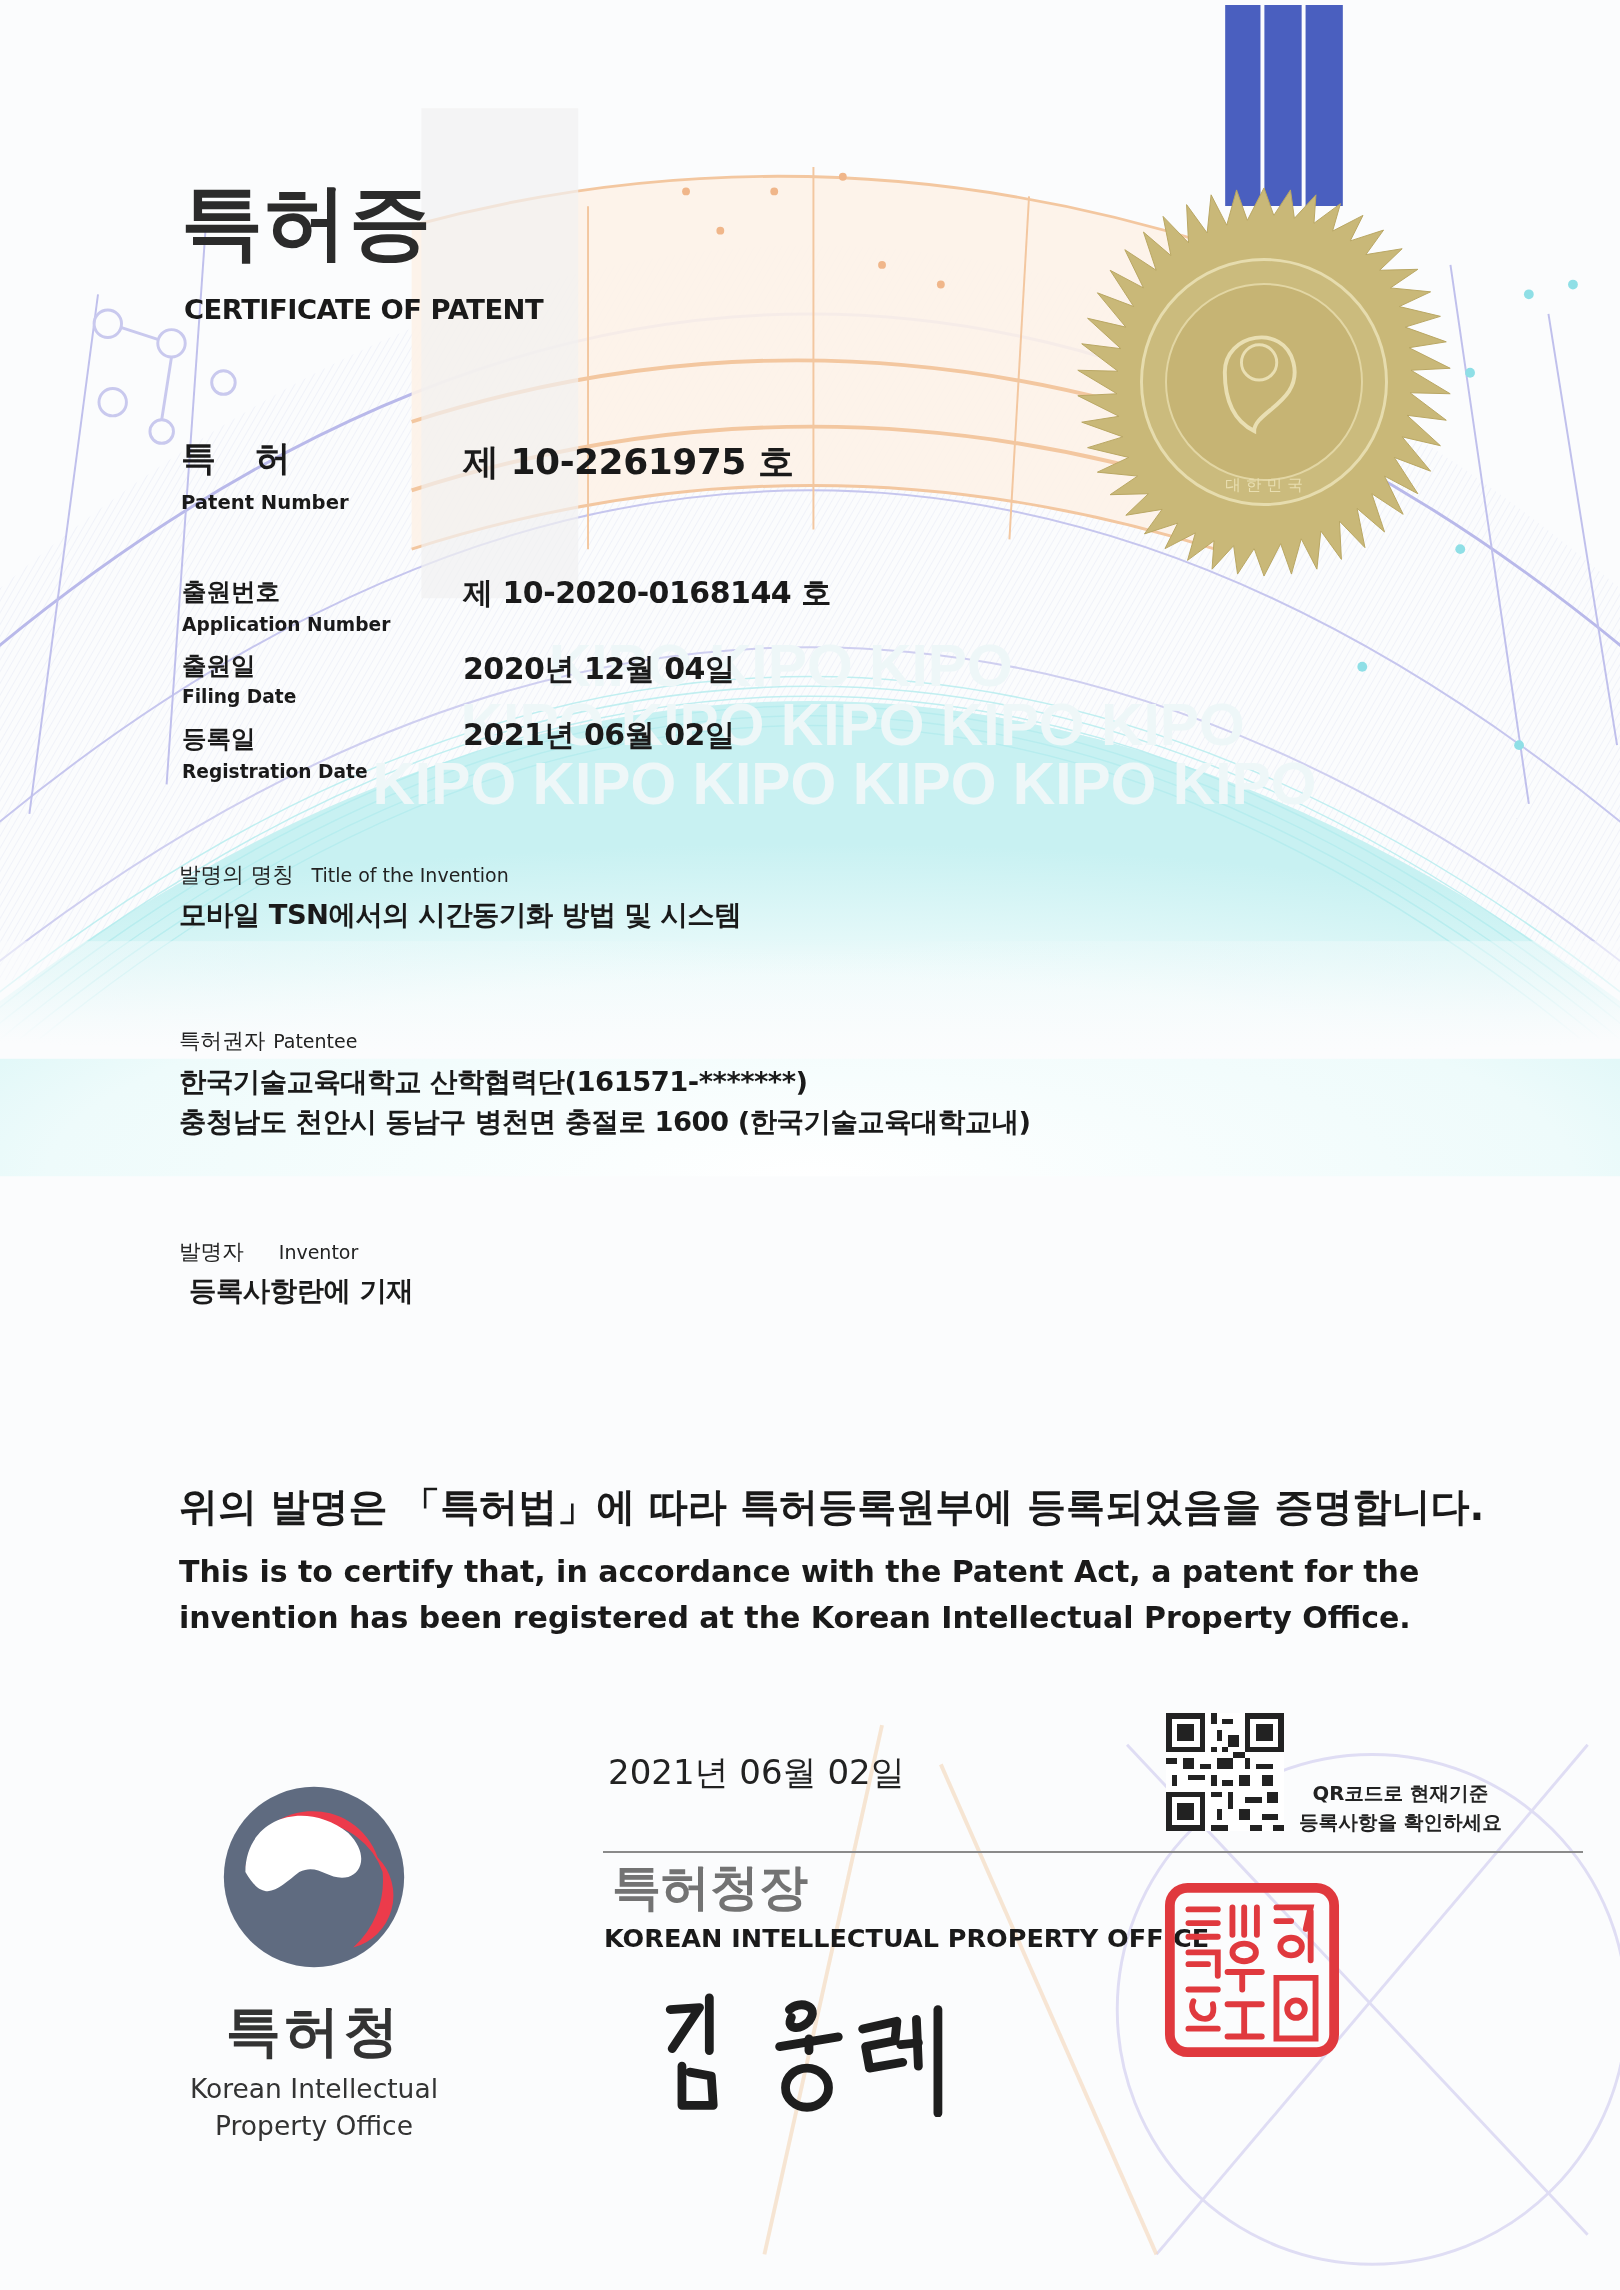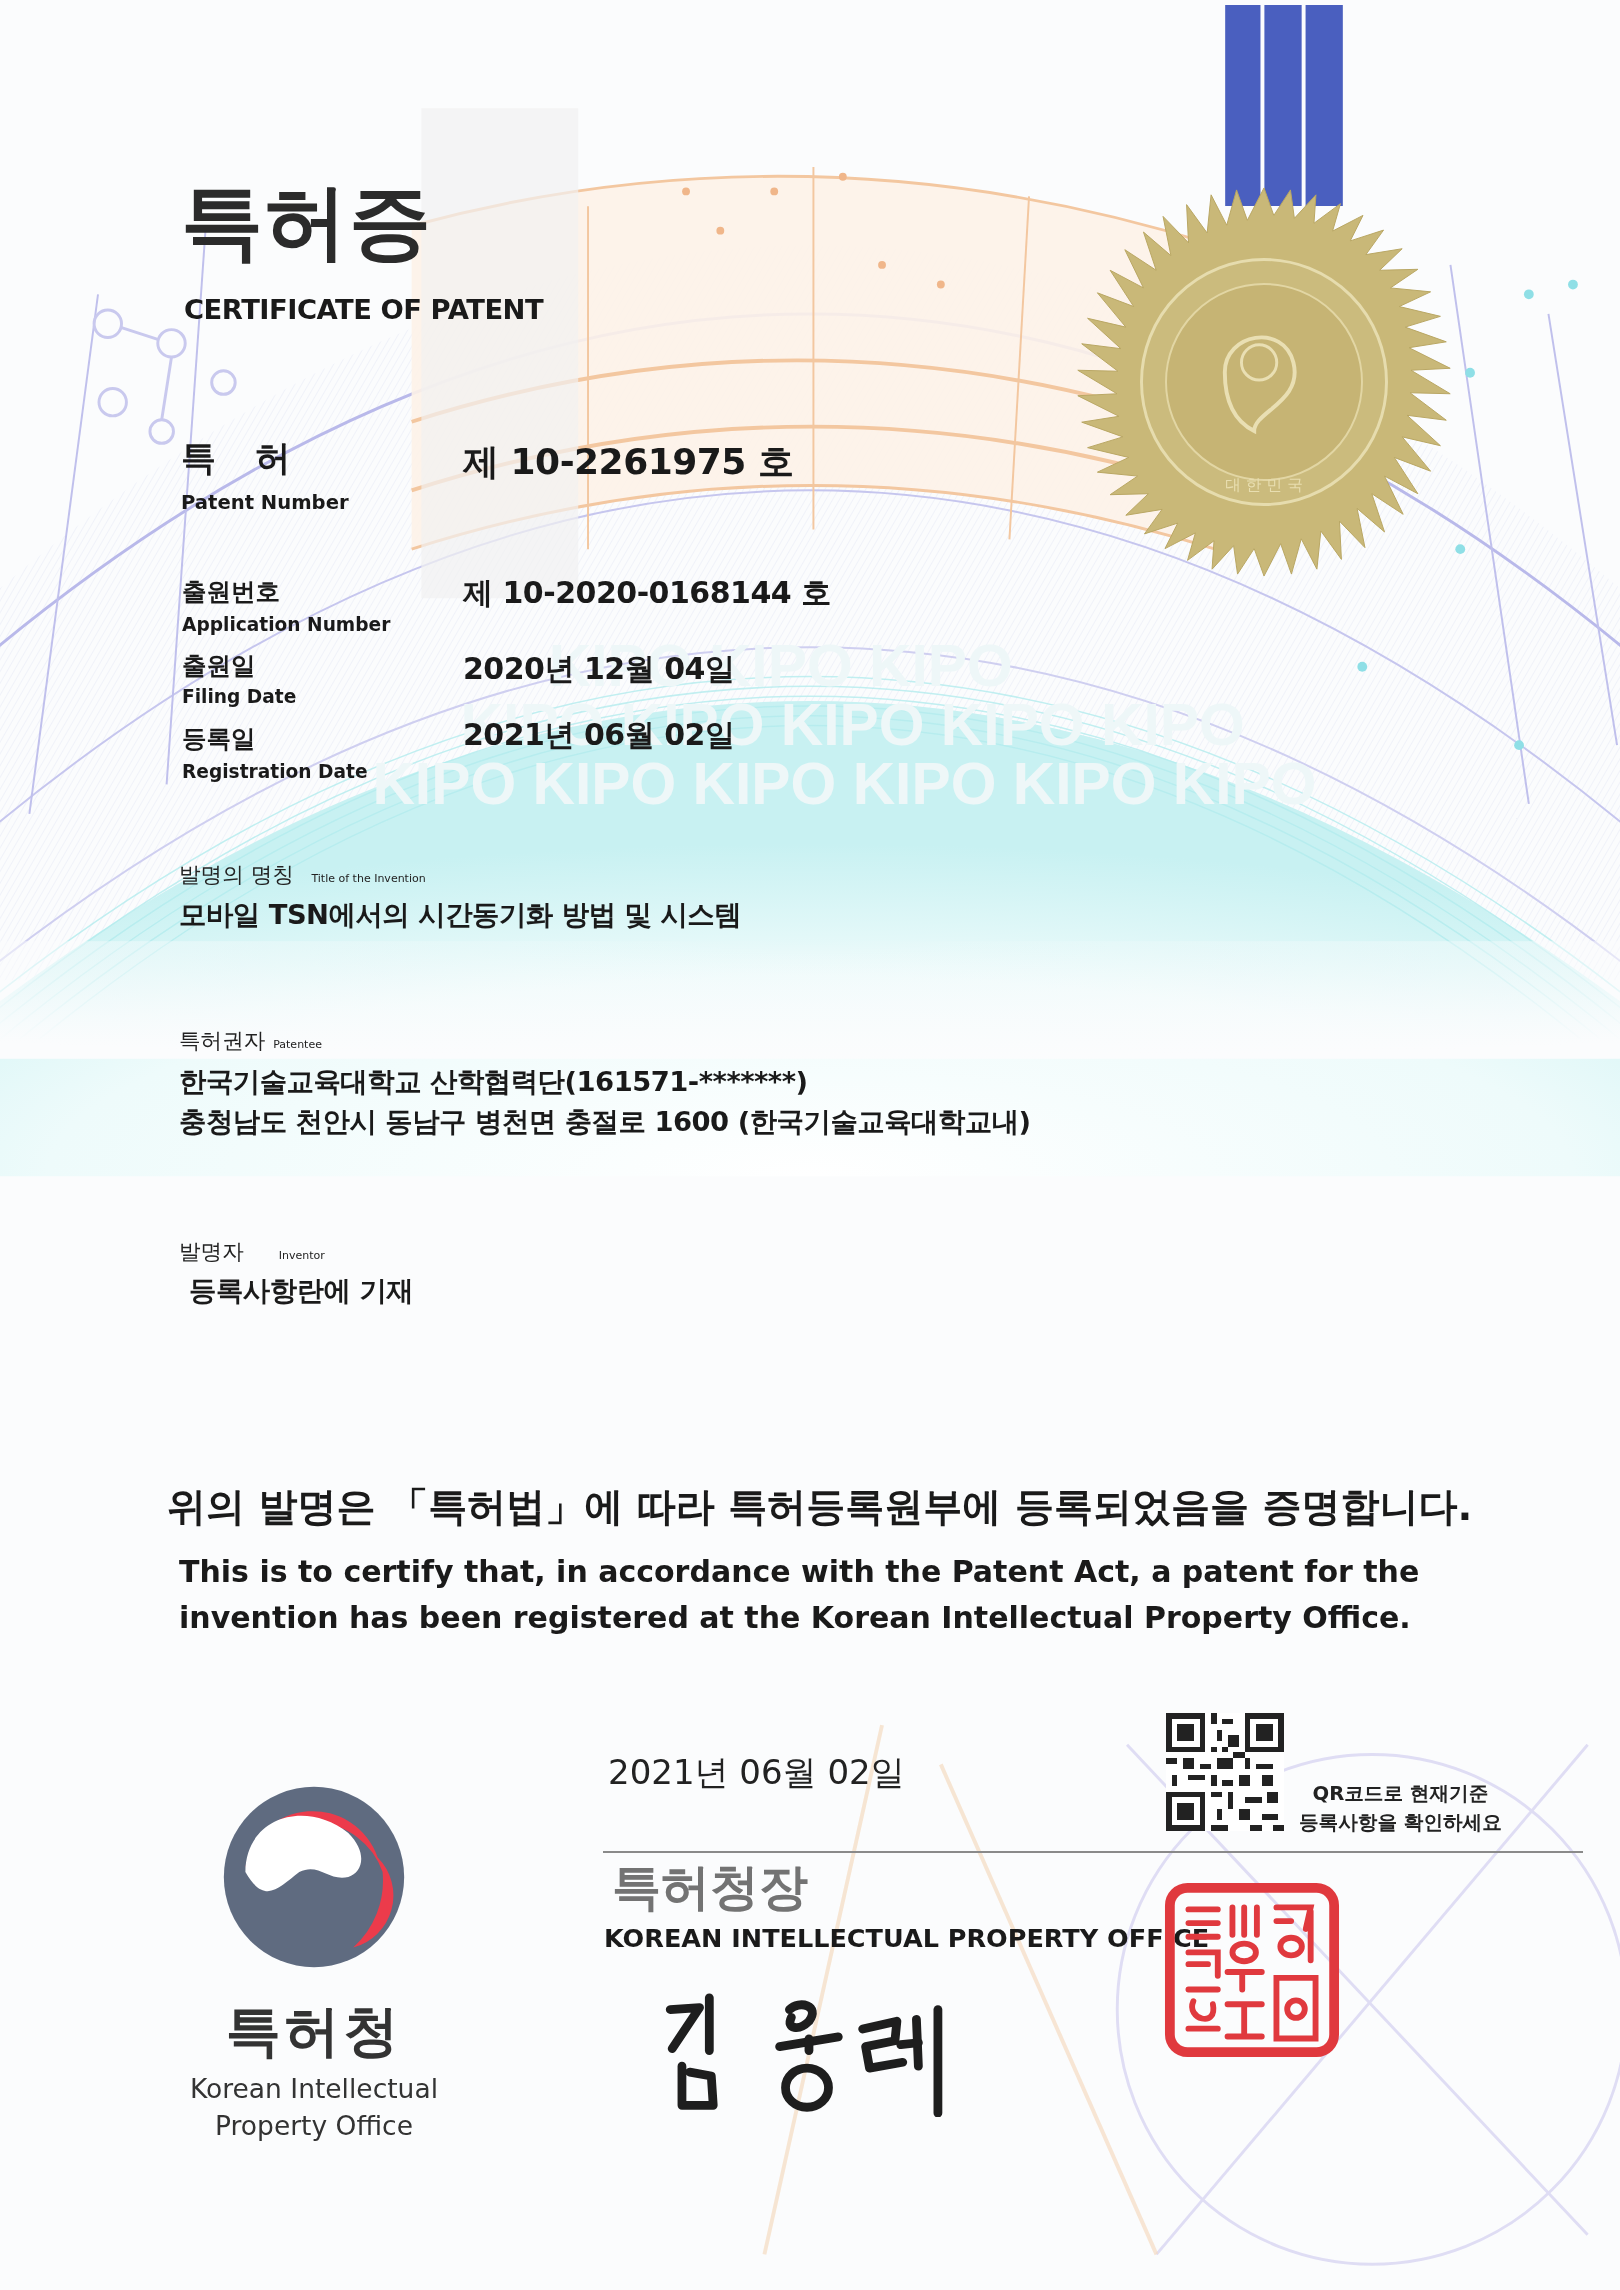--- a/index.html
+++ b/index.html
@@ -16,24 +16,24 @@
   .title-en { left: 184px; top: 294px; font-size: 27.4px; font-weight: bold; color: #1a1a1a; letter-spacing: -0.5px; }
 
   .field-label-ko { font-size: 35px; font-weight: bold; color: #1a1a1a; line-height: 1; }
   .field-label-en { font-size: 19.6px; font-weight: bold; color: #1a1a1a; line-height: 1; }
   .field-label-ko.sm { font-size: 24.5px; }
   .field-label-en.sm { font-size: 18.6px; }
   .field-value-lg { font-size: 36px; font-weight: bold; color: #1a1a1a; letter-spacing: -0.5px; line-height: 1; }
   .field-value { font-size: 30px; font-weight: bold; color: #1a1a1a; letter-spacing: -0.5px; line-height: 1; }
 
   .section-label-ko { font-size: 21.6px; color: #222; }
-  .section-label-en { font-size: 11px; color: #222; margin-left: 17.6px; }
+  .section-label-en { font-size: 19px; color: #222; margin-left: 17.6px; }
   .section-value { font-size: 27.4px; font-weight: bold; color: #1a1a1a; letter-spacing: -0.5px; line-height: 1.45; }
 
-  .cert-ko { left: 167px; top: 1480px; font-size: 39px; font-weight: bold; color: #1a1a1a; letter-spacing: 0px; white-space: nowrap; }
+  .cert-ko { left: 179px; top: 1480px; font-size: 39px; font-weight: bold; color: #1a1a1a; letter-spacing: 0px; white-space: nowrap; }
   .cert-en { left: 179px; top: 1549px; font-size: 30px; font-weight: bold; color: #1a1a1a; line-height: 46px; width: 1274px; }
 
   .issue-date { left: 608px; top: 1750px; font-size: 34px; color: #222; }
   .divider { left: 603px; top: 1851px; width: 980px; height: 2px; background: #8a8a8a; }
   .commissioner-ko { left: 612px; top: 1855px; font-size: 49px; font-weight: bold; color: #737373; }
   .commissioner-en { left: 604px; top: 1918px; font-size: 25.5px; font-weight: bold; color: #1a1a1a; line-height: 41px; }
   .signature { left: 652px; top: 1990px; }
 
   .qr { left: 1166px; top: 1713px; width: 118px; height: 118px; }
   .qr-note { left: 1299px; top: 1779px; font-size: 19.6px; font-weight: bold; color: #222; line-height: 29px; text-align: center; }

